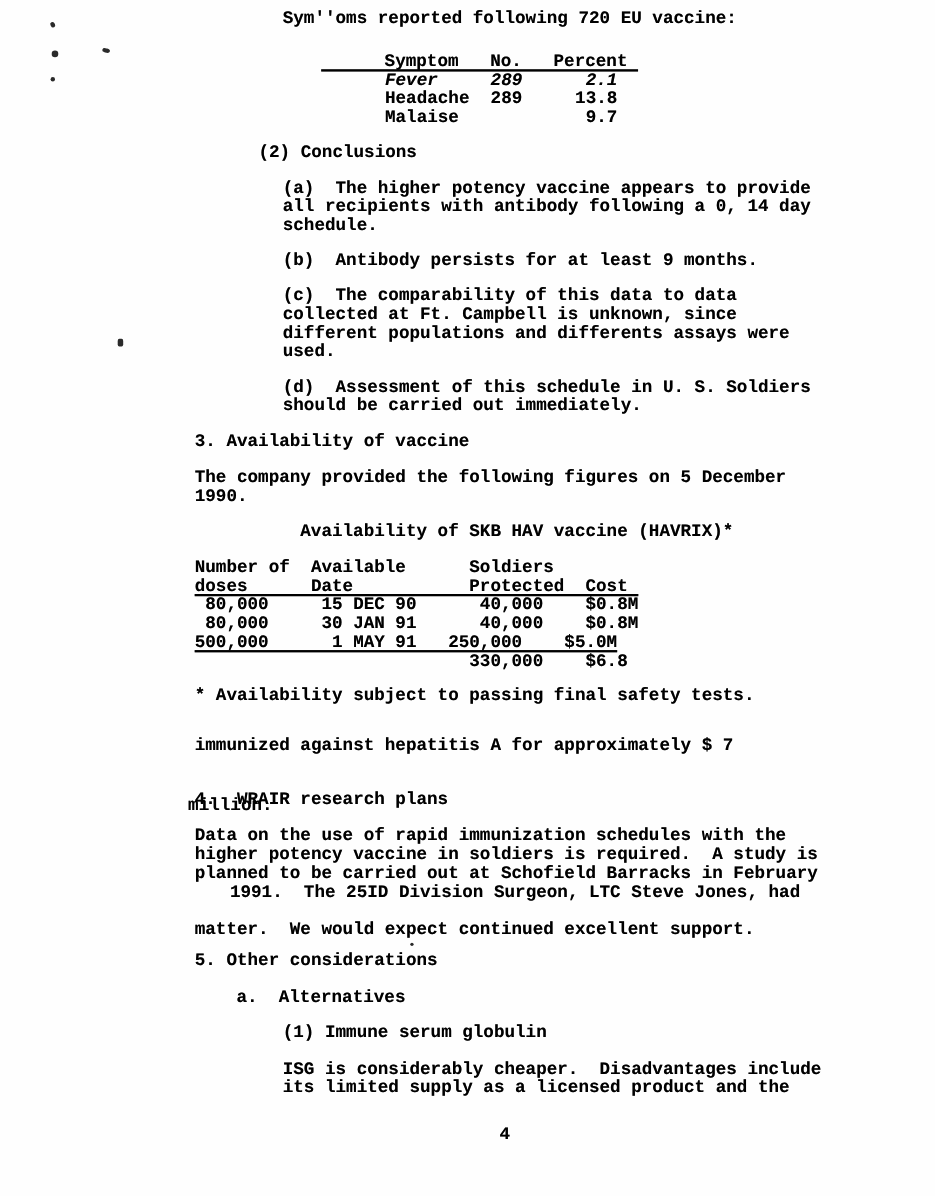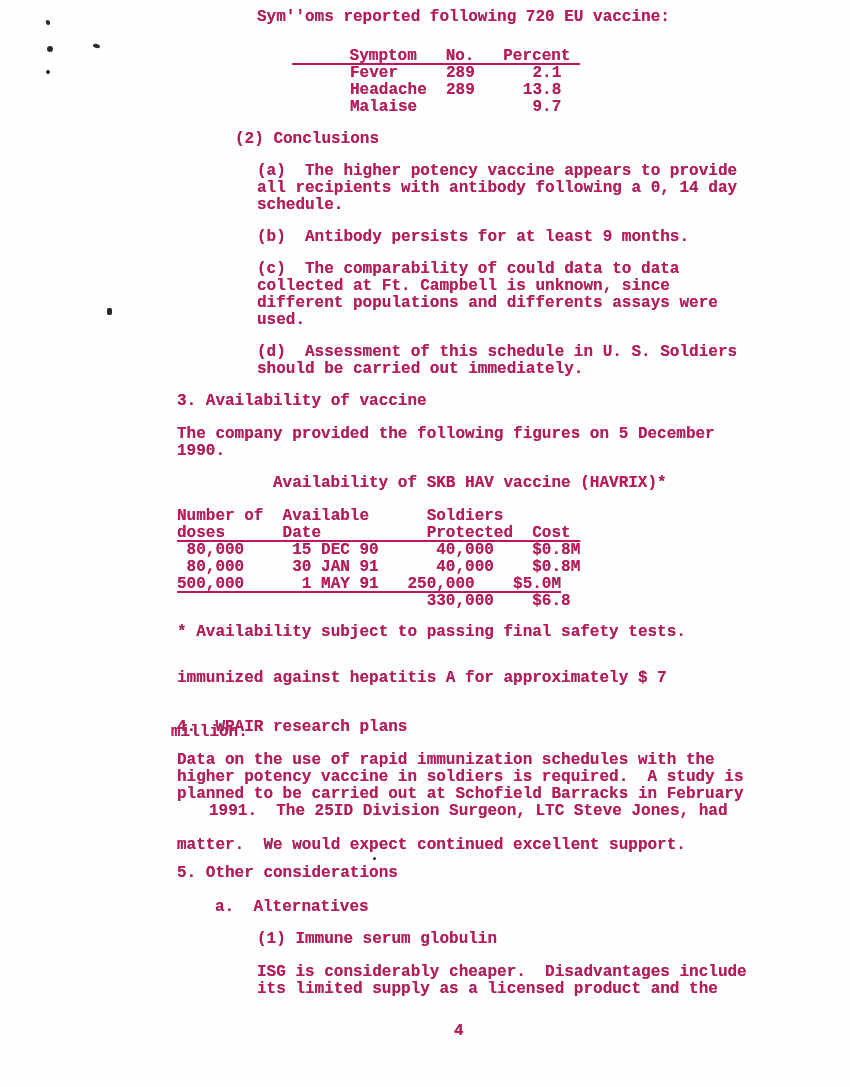--- a/index.html
+++ b/index.html
@@ -12,21 +12,21 @@
     font-family: "Liberation Mono", "DejaVu Sans Mono", monospace;
   }
   .ln {
     position: absolute;
     margin: 0;
     white-space: pre;
     font-family: "Liberation Mono", "DejaVu Sans Mono", monospace;
     font-size: 16px;
     line-height: 17px;
     font-weight: 700;
-    color: #be185d;
+    color: #000000;
     text-shadow: 0 0 0.5px rgba(20,20,20,0.55);
   }
   .u {
     text-decoration: underline;
     text-underline-offset: 3px;
     text-decoration-thickness: 1.5px;
   }
   .speck {
     position: absolute;
     background: #2a2a2a;
@@ -41,30 +41,30 @@
   <div class="speck" style="left:46px;top:20px;width:4px;height:5px;transform:rotate(-25deg);border-radius:40% 60% 50% 50%;"></div>
   <div class="speck" style="left:47px;top:46px;width:6px;height:6px;"></div>
   <div class="speck" style="left:93px;top:44px;width:7px;height:4px;transform:rotate(18deg);border-radius:50% 50% 60% 40%;"></div>
   <div class="speck" style="left:46px;top:70px;width:4px;height:4px;"></div>
   <div class="speck" style="left:107px;top:308px;width:5px;height:7px;border-radius:30%;"></div>
   <div class="speck" style="left:373px;top:857px;width:3px;height:3px;"></div>
 
   <pre class="ln" style="left:257px;top:9px;">Sym''oms reported following 720 EU vaccine:</pre>
 
   <pre class="ln u" style="left:292px;top:48px;">      Symptom   No.   Percent </pre>
-  <pre class="ln" style="left:350px;top:65px;">Fever     289      2.1</pre>
+  <pre class="ln" style="left:350px;top:65px;font-style:italic;">Fever     289      2.1</pre>
   <pre class="ln" style="left:350px;top:82px;">Headache  289     13.8</pre>
   <pre class="ln" style="left:350px;top:99px;">Malaise            9.7</pre>
 
   <pre class="ln" style="left:235px;top:131px;">(2) Conclusions</pre>
   <pre class="ln" style="left:257px;top:163px;">(a)  The higher potency vaccine appears to provide</pre>
   <pre class="ln" style="left:257px;top:180px;">all recipients with antibody following a 0, 14 day</pre>
   <pre class="ln" style="left:257px;top:197px;">schedule.</pre>
   <pre class="ln" style="left:257px;top:229px;">(b)  Antibody persists for at least 9 months.</pre>
-  <pre class="ln" style="left:257px;top:261px;">(c)  The comparability of could data to data</pre>
+  <pre class="ln" style="left:257px;top:261px;">(c)  The comparability of this data to data</pre>
   <pre class="ln" style="left:257px;top:278px;">collected at Ft. Campbell is unknown, since</pre>
   <pre class="ln" style="left:257px;top:295px;">different populations and differents assays were</pre>
   <pre class="ln" style="left:257px;top:312px;">used.</pre>
   <pre class="ln" style="left:257px;top:344px;">(d)  Assessment of this schedule in U. S. Soldiers</pre>
   <pre class="ln" style="left:257px;top:361px;">should be carried out immediately.</pre>
 
   <pre class="ln" style="left:177px;top:393px;">3. Availability of vaccine</pre>
   <pre class="ln" style="left:177px;top:426px;">The company provided the following figures on 5 December</pre>
   <pre class="ln" style="left:177px;top:443px;">1990.</pre>
   <pre class="ln" style="left:273px;top:475px;">Availability of SKB HAV vaccine (HAVRIX)*</pre>

